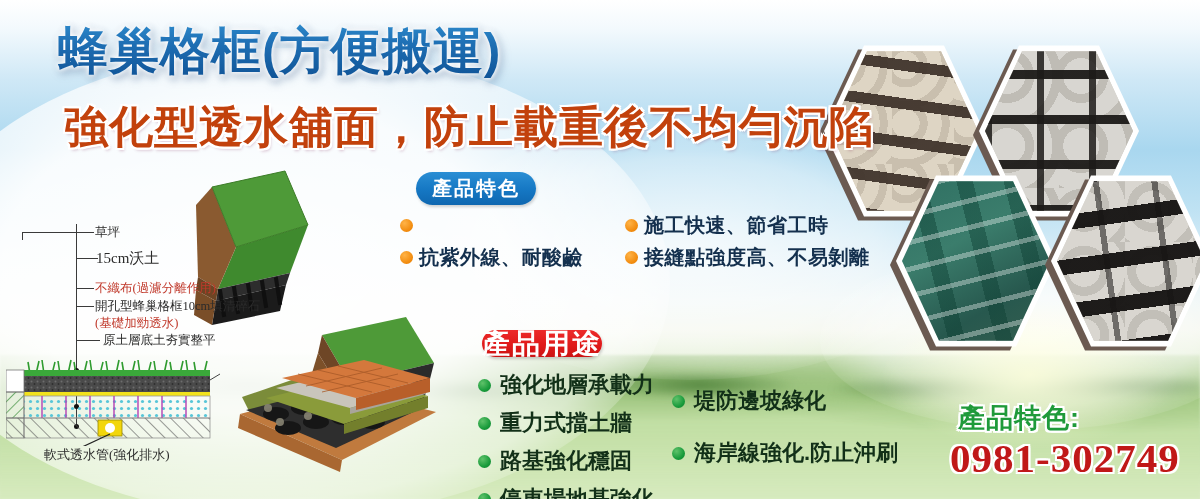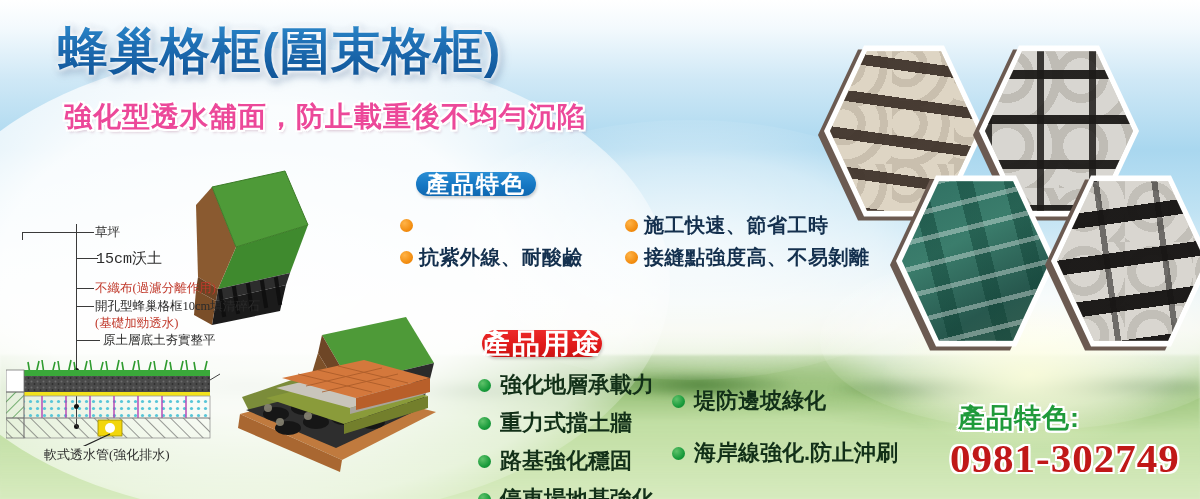--- a/index.html
+++ b/index.html
@@ -94,41 +94,41 @@
     color:#1062a8;
     background:linear-gradient(to bottom,#2f8fd0 0%,#1f6fb4 38%,#0d4f92 100%);
     -webkit-background-clip:text;background-clip:text;
     -webkit-text-fill-color:transparent;
     text-shadow:none;
     filter:drop-shadow(0 0 2px #fff) drop-shadow(0 0 3px #fff) drop-shadow(2px 3px 3px rgba(30,70,120,.35));
     white-space:nowrap;
   }
   .subtitle{
     position:absolute;left:64px;top:98px;
-    font-size:28px;font-weight:bold;letter-spacing:1px;
-    color:#ec4899;
+    font-size:44px;font-weight:bold;letter-spacing:1px;
+    color:#c2410c;
     white-space:nowrap;
     text-shadow:
       -2px 0 0 #fff, 2px 0 0 #fff, 0 -2px 0 #fff, 0 2px 0 #fff,
       -2px -2px 0 #fff, 2px -2px 0 #fff, -2px 2px 0 #fff, 2px 2px 0 #fff,
       2px 3px 3px rgba(120,20,70,.25);
   }
 
   
   .badge{
     position:absolute;
     color:#fff;font-weight:bold;
     border-radius:999px;
     display:flex;align-items:center;justify-content:center;
     letter-spacing:2px;
     box-shadow:1px 2px 3px rgba(0,0,0,.18);
   }
   .badge-feature{
-    left:416px;top:172px;width:120px;height:24px;
-    font-size:23px;
+    left:416px;top:172px;width:120px;height:33px;
+    font-size:20px;
     background:linear-gradient(to bottom,#2a8ed4 0%,#1577c3 55%,#0f67b0 100%);
   }
   .badge-use{
     left:482px;top:330px;width:120px;height:27px;
     font-size:28px;
     background:linear-gradient(to bottom,#ec2b2b 0%,#e01a1a 55%,#cc1313 100%);
   }
 
   
   .feature-list{
@@ -375,21 +375,21 @@
     <div class="dg-stem" style="left:22px;top:14px;height:8px;"></div>
 
     <div class="dg-lead" style="left:22px;top:14px;width:54px;"></div>
     <div class="dg-lead" style="left:76px;top:14px;width:18px;"></div>
     <div class="dg-lead" style="left:76px;top:40px;width:22px;"></div>
     <div class="dg-lead" style="left:76px;top:70px;width:18px;"></div>
     <div class="dg-lead" style="left:76px;top:88px;width:18px;"></div>
     <div class="dg-lead" style="left:76px;top:122px;width:24px;"></div>
 
     <div class="dg-label" style="left:95px;top:6px;">草坪</div>
-    <div class="dg-label" style="left:96px;top:31px;font-size:15px;font-family:Liberation Mono, monospace;">15cm沃土</div>
+    <div class="dg-label" style="left:96px;top:31px;font-size:15px;font-family:Liberation Serif, serif;">15cm沃土</div>
     <div class="dg-label red" style="left:95px;top:62px;">不織布(過濾分離作用)</div>
     <div class="dg-label" style="left:95px;top:80px;">開孔型蜂巢格框10cm填清碎石</div>
     <div class="dg-label red" style="left:95px;top:97px;">(基礎加勁透水)</div>
     <div class="dg-label" style="left:103px;top:114px;">原土層底土夯實整平</div>
 
     <div class="dg-node" style="left:74px;top:150px;"></div>
     <div class="dg-node" style="left:74px;top:168px;"></div>
     <div class="dg-node" style="left:74px;top:186px;"></div>
     <div class="dg-node" style="left:74px;top:206px;"></div>
 
@@ -465,21 +465,21 @@
       <line x1="104" y1="78" x2="74" y2="92" stroke="#222" stroke-width="1.2"></line>
 
       <line x1="204" y1="24" x2="214" y2="18" stroke="#444" stroke-width="1"></line>
     </svg>
 
     <div class="dg-label" style="left:44px;top:228px;font-size:13px;">
       <span>軟式透水管(強化排水)</span>
     </div>
   </div>
 
-  <div class="title">蜂巢格框(圍束格框)</div>
+  <div class="title">蜂巢格框(方便搬運)</div>
   <div class="subtitle">強化型透水舖面，防止載重後不均勻沉陷</div>
 
   <div class="badge badge-feature">產品特色</div>
   <div class="feature-list">
     <div class="feature-item">
       <span class="dot-orange"></span>
     </div>
     <div class="feature-item">
       <span class="dot-orange"></span>
       <span>施工快速、節省工時</span>

